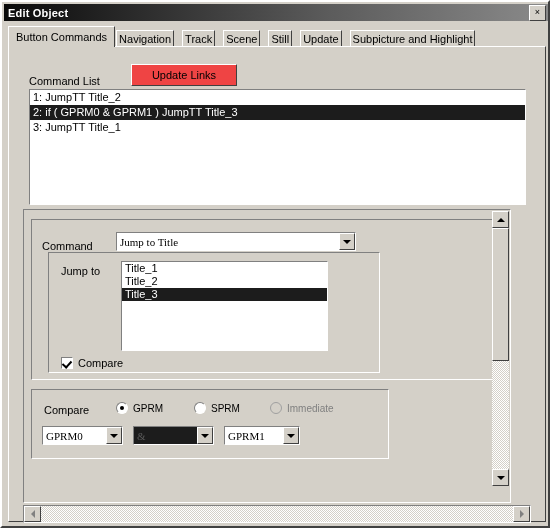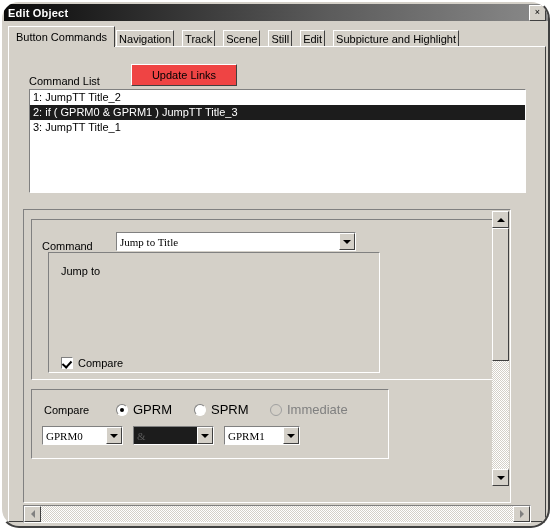--- a/index.html
+++ b/index.html
@@ -17,21 +17,20 @@
     position: relative;
     width: 550px;
     height: 528px;
     box-sizing: border-box;
     background: #d4d0c8;
     border-top: 2px solid #ffffff;
     border-left: 2px solid #ffffff;
     border-right: 2px solid #404040;
     border-bottom: 2px solid #404040;
     overflow: hidden;
-    border-radius: 19px;
   }
 
   
   .titlebar {
     position: absolute;
     left: 2px; top: 2px;
     width: 544px; height: 17px;
     background: linear-gradient(to right, #0a0a0a 0%, #2c2c2c 25%, #5c5c5c 60%, #8a8a8a 100%);
     display: flex;
     align-items: center;
@@ -128,21 +127,21 @@
     border-right: 1px solid #404040;
     border-bottom: 1px solid #404040;
     font-family: "Liberation Sans", sans-serif;
     font-size: 11px;
     cursor: default;
     box-sizing: border-box;
   }
   .cmdlist-box {
     position: absolute;
     left: 20px; top: 42px;
-    width: 497px; height: 104px;
+    width: 497px; height: 116px;
     background: #ffffff;
     border-top: 1px solid #808080;
     border-left: 1px solid #808080;
     border-right: 1px solid #ffffff;
     border-bottom: 1px solid #ffffff;
     box-sizing: border-box;
     overflow: hidden;
   }
   .cmd-row {
     height: 15px;
@@ -294,21 +293,21 @@
     border-bottom: 2px solid #000;
     transform: rotate(42deg);
   }
 
   
   .radio-wrap {
     position: absolute;
     display: flex;
     align-items: center;
     cursor: default;
-    font-size: 13px;
+    font-size: 10px;
   }
   .radio {
     width: 12px; height: 12px;
     border-radius: 50%;
     background: #ffffff;
     border: 1px solid #808080;
     border-right-color: #ffffff;
     border-bottom-color: #ffffff;
     box-sizing: border-box;
     position: relative;
@@ -450,21 +449,21 @@
     <div class="tab">
       <span>Track</span>
     </div>
     <div class="tab">
       <span>Scene</span>
     </div>
     <div class="tab">
       <span>Still</span>
     </div>
     <div class="tab">
-      <span>Edit</span>
+      <span>Update</span>
     </div>
     <div class="tab">
       <span>Subpicture and Highlight</span>
     </div>
   </div>
 
   <div class="tabbody">
 
     <div class="cmdlist-label">Command List</div>
 
@@ -486,20 +485,25 @@
           <div class="combo" style="left:84px; top:12px; width:240px; height:19px;">
             <span class="combo-text">Jump to Title</span>
             <span class="combo-arrow">
                 <span class="arrow-down"></span>
               </span>
           </div>
 
           <div class="group group-inner">
             <div class="lbl" style="left:12px; top:12px;">Jump to</div>
 
+            <div class="listbox" style="left:72px; top:8px; width:207px; height:90px;">
+              <div class="list-row">Title_1</div>
+              <div class="list-row">Title_2</div>
+              <div class="list-row selected">Title_3</div>
+            </div>
 
             <div class="checkbox-wrap" style="left:12px; top:104px;">
               <span class="checkbox checked"></span>
               <span>Compare</span>
             </div>
           </div>
         </div>
 
         <div class="group group-compare">
           <div class="lbl" style="left:12px; top:14px;">Compare</div>

